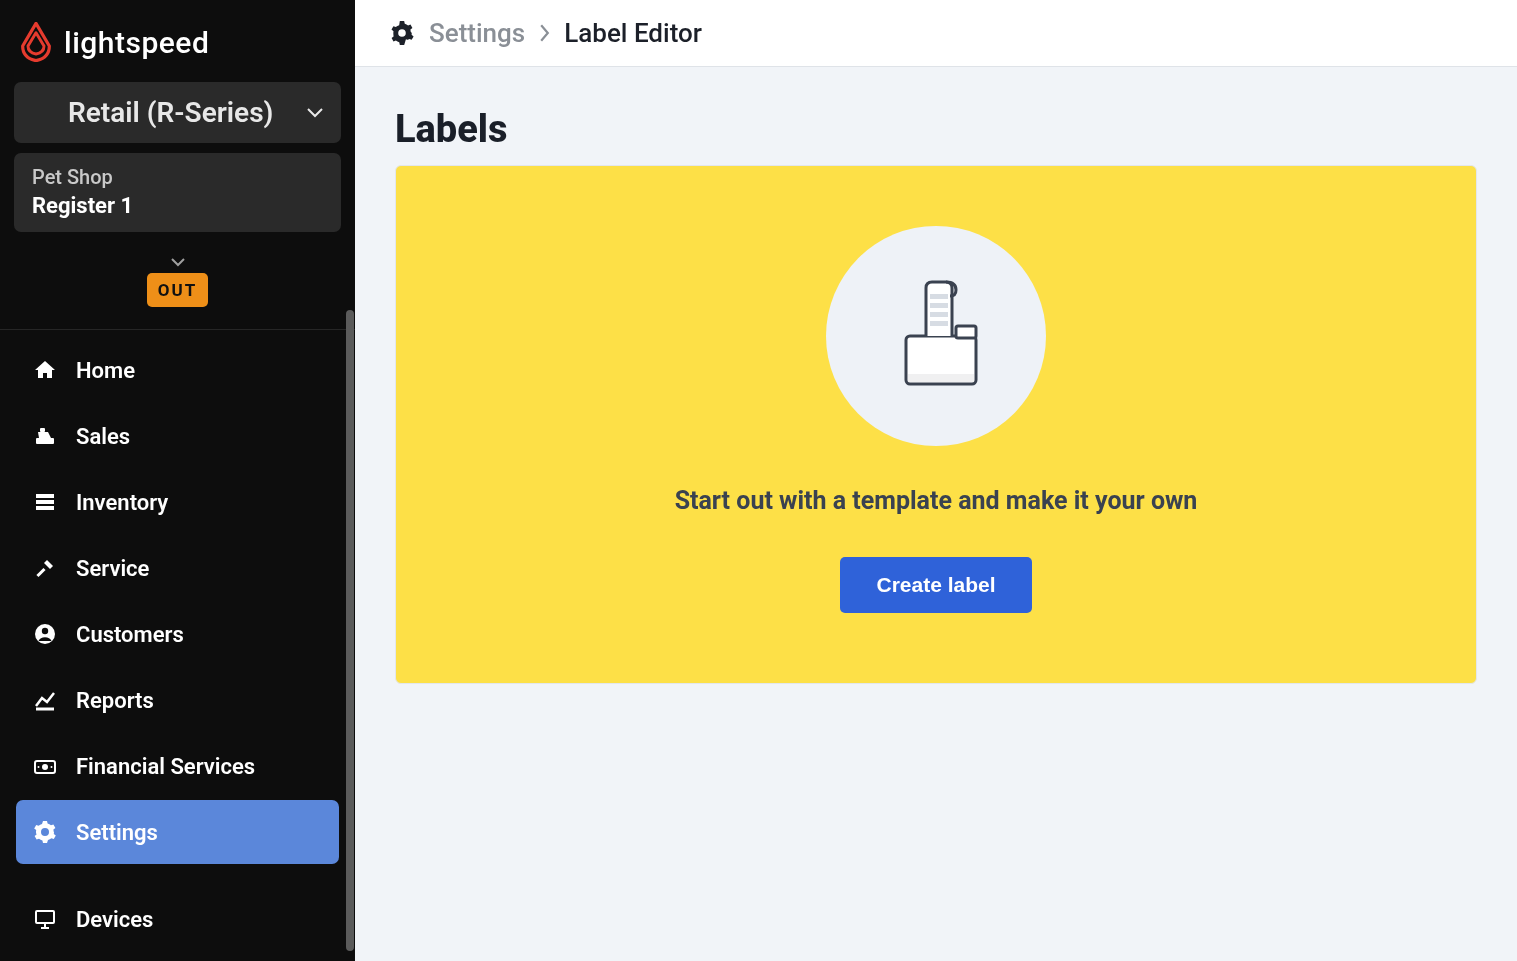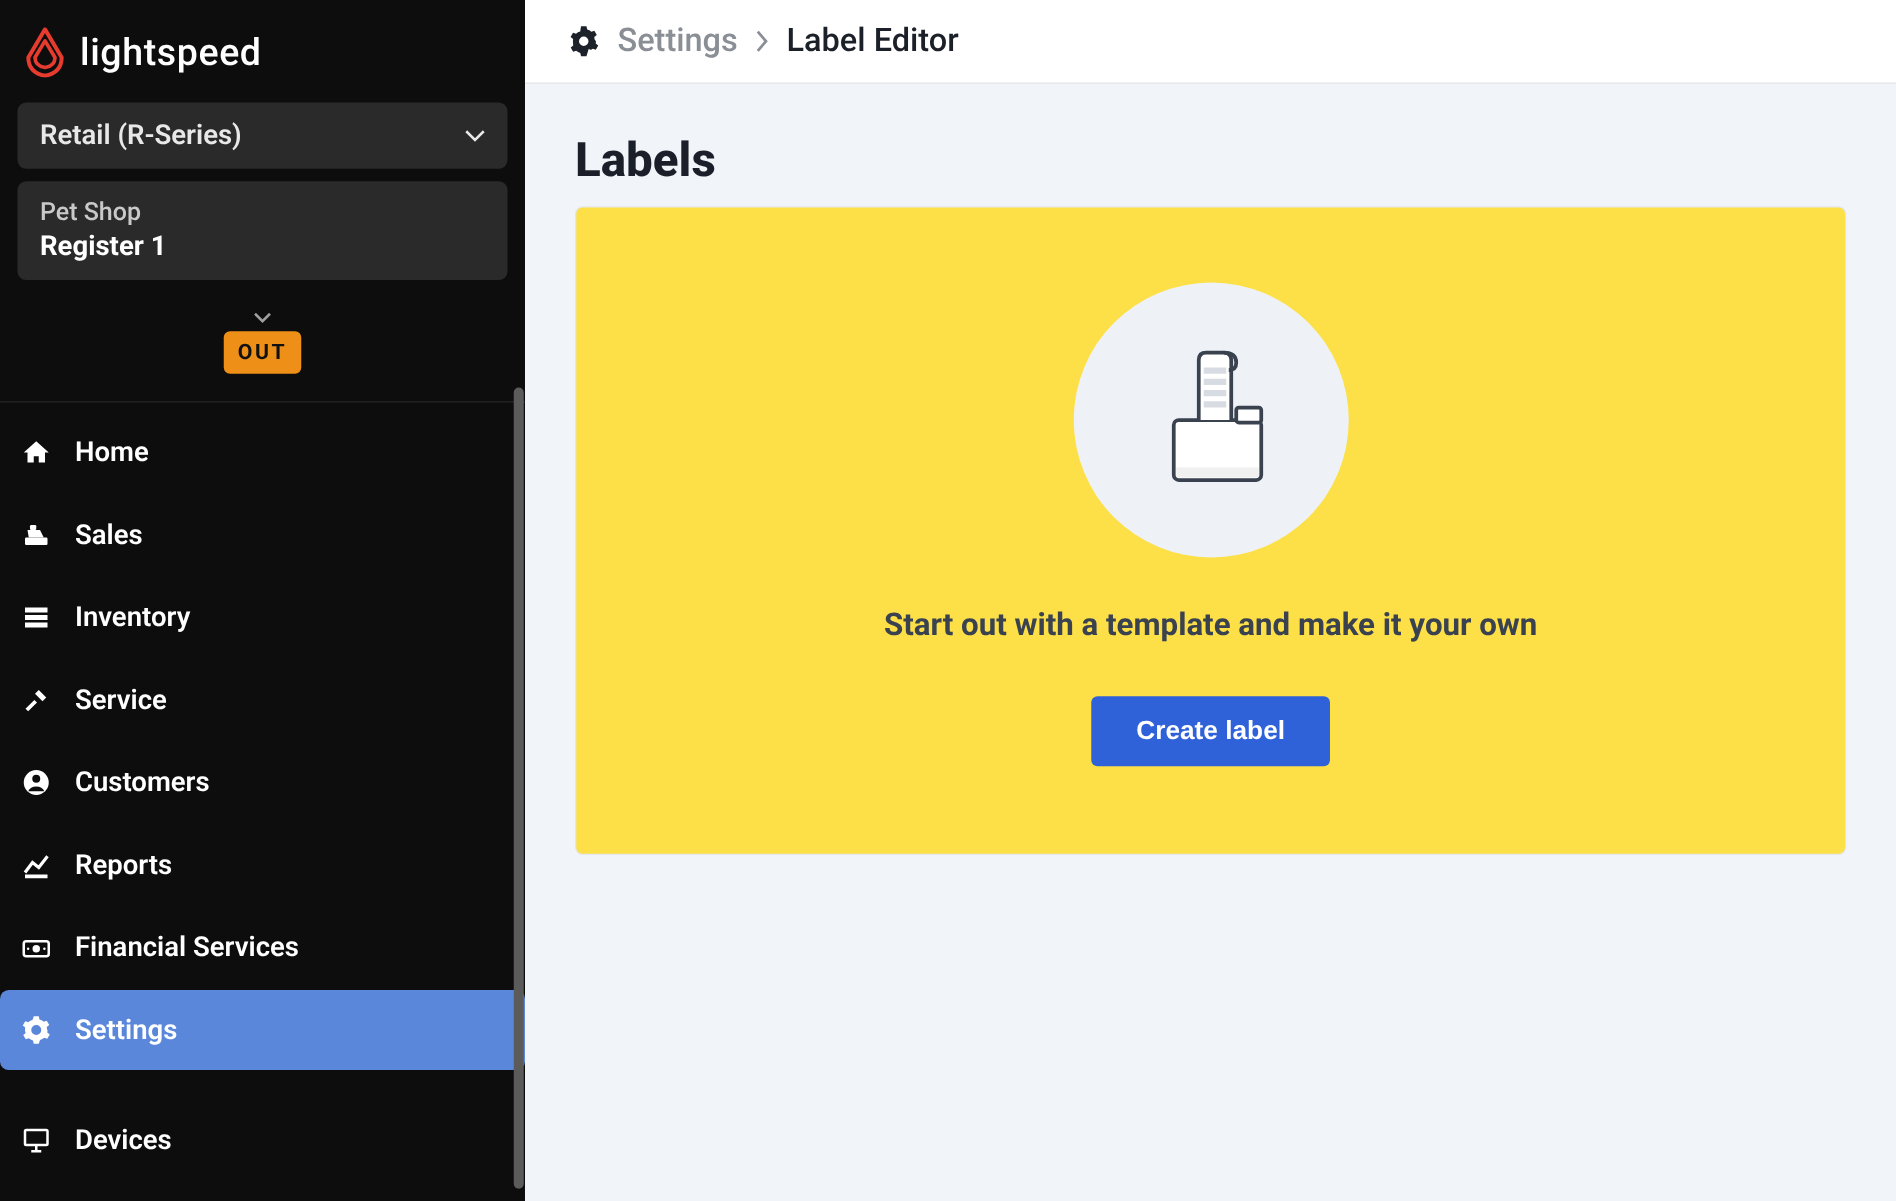--- a/index.html
+++ b/index.html
@@ -1,21 +1,21 @@
 <!DOCTYPE html>
 <html><head>
 <meta charset="utf-8">
 <style>
   * { box-sizing: border-box; margin: 0; padding: 0; }
   html, body { height: 100%; font-family: -apple-system, BlinkMacSystemFont, "Segoe UI", Roboto, "Helvetica Neue", Arial, sans-serif; }
   body { display: flex; width: 1517px; height: 961px; overflow: hidden; background: #fff; }
 
   
   .sidebar {
-    width: 420px;
+    width: 355px;
     background: #0d0d0d;
     color: #fff;
     display: flex;
     flex-direction: column;
     flex-shrink: 0;
     position: relative;
   }
   .sidebar-scroll-indicator {
     position: absolute;
     right: 1px;
@@ -49,23 +49,24 @@
     margin: 0 14px 10px 14px;
     background: #2a2a2a;
     border-radius: 7px;
     padding: 14px 18px;
     display: flex;
     align-items: center;
     justify-content: space-between;
     cursor: pointer;
   }
   .selector-box .label {
-    font-size: 22px;
+    font-size: 28px;
     font-weight: 600;
     color: #e8e8e8;
+    margin-left: 36px;
   }
   .selector-box .chev { color: #e8e8e8; }
 
   .register-box {
     margin: 0 14px 10px 14px;
     background: #2a2a2a;
     border-radius: 7px;
     padding: 12px 18px 14px 18px;
   }
   .register-box .shop {
@@ -103,21 +104,21 @@
 
   .divider {
     height: 1px;
     background: #262626;
     margin: 0;
   }
 
   .nav {
     display: flex;
     flex-direction: column;
-    padding: 8px 0;
+    padding: 8px 16px;
     gap: 0;
     overflow: hidden;
   }
   .nav-item {
     display: flex;
     align-items: center;
     gap: 18px;
     padding: 19px 16px;
     border-radius: 7px;
     cursor: pointer;

